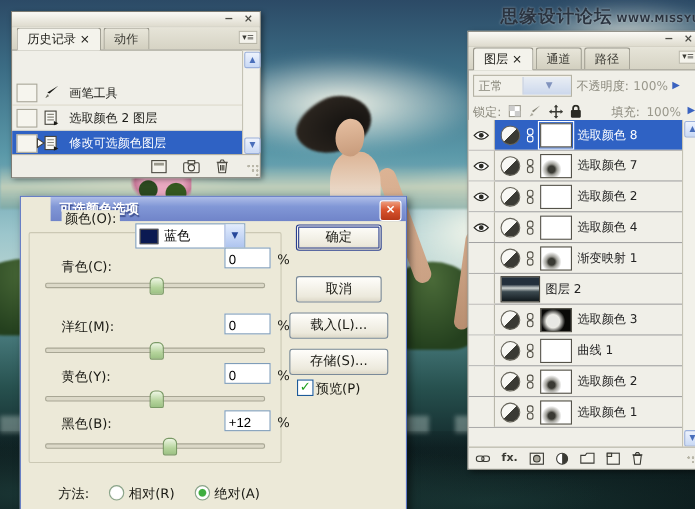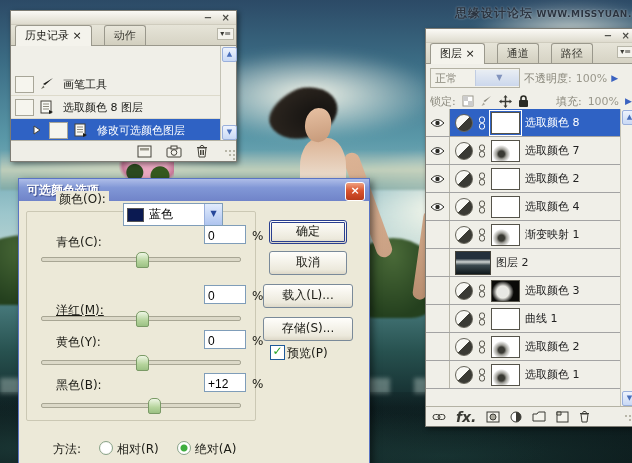--- a/index.html
+++ b/index.html
@@ -33,47 +33,47 @@
       radial-gradient(circle at 30% 60%,#2c4a20 0 8px,transparent 9px),
       radial-gradient(circle at 75% 70%,#35591f 0 9px,transparent 10px),
       radial-gradient(ellipse at 55% 40%,#e9a8c0 0 40%,#c77898 60%,transparent 70%);
       filter:blur(.5px);}
   
   .panel{position:absolute;background:#f0efe8;border:1px solid #7d7c74;box-shadow:2px 2px 5px rgba(0,0,0,.45);}
   .ptop{height:13px;background:linear-gradient(180deg,#fbfaf6,#dedbce);position:relative;border-bottom:1px solid #cfccbe;}
   .winbtns{position:absolute;right:3px;top:1px;color:#4a4a44;font-size:10px;letter-spacing:3px;font-weight:bold;}
   .flyout{position:absolute;right:2px;font-size:8px;color:#3a3a34;background:#f4f3ec;border:1px solid #b8b6a8;padding:0 2px;line-height:9px;height:10px;}
   .tabs{position:relative;height:20px;background:linear-gradient(180deg,#e6e4d8,#d6d3c4);display:flex;align-items:flex-end;padding-left:4px;border-bottom:1px solid #9a988c;}
-  .tab{border:1px solid #9a988c;border-bottom:none;background:linear-gradient(180deg,#e8e6da,#d2cfbf);padding:2px 9px 2px;margin-right:12px;border-radius:3px 3px 0 0;color:#3c3b34;white-space:nowrap;text-align:right;}
+  .tab{border:1px solid #9a988c;border-bottom:none;background:linear-gradient(180deg,#e8e6da,#d2cfbf);padding:2px 9px 2px;margin-right:2px;border-radius:3px 3px 0 0;color:#3c3b34;white-space:nowrap;text-align:right;}
   .tab.act{background:#f4f3ec;color:#1c1b16;position:relative;top:1px;padding-bottom:3px;}
   .vscroll{position:absolute;width:15px;background:#f2f1ea;border-left:1px solid #c4c2b4;}
   .sbtn{position:absolute;left:1px;width:13px;height:13px;background:linear-gradient(180deg,#eef3fd,#c9d9f5);border:1px solid #9ab0dc;border-radius:2px;color:#4a6fbb;font-size:7px;text-align:center;line-height:12px;}
   .grip{position:absolute;right:1px;bottom:1px;width:11px;height:11px;background:
     radial-gradient(circle at 2px 2px,#b8b6a8 1px,transparent 1.4px),
     radial-gradient(circle at 6px 6px,#b8b6a8 1px,transparent 1.4px),
     radial-gradient(circle at 10px 10px,#b8b6a8 1px,transparent 1.4px),
     radial-gradient(circle at 6px 2px,#b8b6a8 1px,transparent 1.4px),
     radial-gradient(circle at 10px 6px,#b8b6a8 1px,transparent 1.4px),
     radial-gradient(circle at 10px 2px,#b8b6a8 1px,transparent 1.4px);}
   svg{display:block;}
   
   #history{left:10px;top:10px;width:225px;height:150px;}
   .hrow{display:flex;align-items:center;height:22px;border-bottom:1px solid #dddacb;position:relative;}
   .hwell{width:17px;height:15px;border:1px solid #a8a698;background:#f6f5ee;margin:0 3px 0 4px;flex:none;}
   .hicon{width:20px;flex:none;display:flex;justify-content:center;}
   .hlabel{padding-left:6px;white-space:nowrap;color:#1a1a16;}
-  .hrow.sel{background:#2f62c4;padding-left:34px;}
+  .hrow.sel{background:#2f62c4;}
   .hrow.sel .hlabel{color:#fff;}
   .hrow.undone .hlabel{color:#aaa89c;font-style:italic;}
   .hrow.undone svg{opacity:.45;}
   .hptr{position:absolute;left:22px;}
   .hbottom{position:absolute;left:0;right:0;bottom:0;height:20px;border-top:1px solid #b4b2a4;background:#efeee7;display:flex;justify-content:flex-end;align-items:center;gap:14px;padding-right:28px;}
   
   #dlg{position:absolute;left:18px;top:178px;width:350px;height:285px;background:#ece9d8;border:1px solid #5a74c4;box-shadow:3px 3px 7px rgba(0,0,0,.5);}
-  .dtitle{height:22px;background:linear-gradient(180deg,#aebde8 0%,#8197d6 40%,#7084c9 100%);display:flex;align-items:center;color:#fff;font-weight:bold;font-size:12px;padding-left:8px;text-shadow:1px 1px 1px #3a4a8a;}
+  .dtitle{height:22px;background:linear-gradient(180deg,#aebde8 0%,#8197d6 40%,#7084c9 100%);display:flex;align-items:center;color:#fff;font-weight:bold;font-size:12px;padding-left:8px;text-shadow:1px 1px 1px #3a4a8a;margin-left:27px;}
   .dclose{position:absolute;right:4px;top:3px;width:18px;height:17px;border:1px solid #fff;border-radius:3px;background:linear-gradient(180deg,#f0a080,#d9542e 45%,#b83a1a);color:#fff;font-size:11px;font-weight:bold;text-align:center;line-height:16px;}
   .grp{position:absolute;left:7px;top:32px;width:228px;height:208px;border:1px solid #cbc8b4;border-radius:2px;}
   .dlbl{position:absolute;color:#1a1a14;font-size:12px;}
   .dfield{position:absolute;width:42px;height:19px;border:1px solid #7f9db9;background:#fff;font-size:12px;padding:2px 3px 0;box-sizing:border-box;color:#000;}
   .pct{position:absolute;font-size:12px;color:#1a1a14;}
   .track{position:absolute;width:198px;height:3px;background:#dcd9c8;border:1px solid #a8a694;border-radius:2px;}
   .thumb{position:absolute;top:-6px;width:11px;height:14px;background:linear-gradient(180deg,#eef6e4,#b5d49c 60%,#9cc184);border:1px solid #7a9a66;border-radius:5px 5px 2px 2px;}
   .combo{position:absolute;left:86px;top:-4px;width:98px;height:21px;border:1px solid #7f9db9;background:#fff;display:flex;align-items:center;}
   .swatch{width:15px;height:12px;background:#0b1a52;border:1px solid #555;margin:0 5px 0 3px;}
   .cartxt{font-size:12px;color:#000;flex:1;}
@@ -99,23 +99,23 @@
   .eyewell{width:23px;height:100%;border-right:1px solid #b9b7aa;display:flex;align-items:center;justify-content:center;flex:none;background:#f0efe8;}
   .lcontent{flex:1;height:100%;display:flex;align-items:center;gap:5px;padding-left:5px;}
   .lrow.sel .lcontent{background:#2f62c4;color:#fff;}
   .lname{font-size:11px;white-space:nowrap;}
   .adj{width:16px;height:16px;border-radius:50%;border:1px solid #66645a;background:linear-gradient(135deg,#f8f8f4 50%,#3a3a34 50%);flex:none;}
   .mask{width:27px;height:20px;background:#fff;border:1px solid #55534a;flex:none;}
   .mask.sm{background:radial-gradient(circle at 35% 65%,#3a3a34 0 3px,rgba(58,58,52,.45) 5px,#fff 9px);}
   .mask.blk{background:radial-gradient(circle at 40% 55%,#e8e8e4 0 4px,rgba(230,230,225,.5) 6px,#0a0a08 11px);}
   .pthumb{width:34px;height:22px;border:1px solid #44423a;flex:none;background:linear-gradient(180deg,#24303c 30%,#cfd4d2 45%,#3c4a50 60%,#10181c);}
   .lbottom{position:absolute;left:0;right:0;bottom:0;height:19px;border-top:1px solid #b4b2a4;background:#efeee7;display:flex;align-items:center;gap:10px;padding:0 6px;}
-  .fx{font-size:14px;font-style:italic;font-weight:bold;color:#3a3a34;}
+  .fx{font-size:10px;font-weight:bold;color:#3a3a34;}
   .wm{position:absolute;left:455px;top:5px;color:#2b3440;font-size:11px;white-space:nowrap;text-shadow:0 0 2px rgba(255,255,255,.5);}
-  .wm b{font-size:12px;letter-spacing:1px;}
+  .wm b{font-size:16px;letter-spacing:1px;}
   .wm span{font-size:9px;font-weight:bold;letter-spacing:.5px;}
 </style>
 </head>
 <body>
 
 <div class="canvas">
   <div class="cloud c1"></div>
   <div class="cloud c2"></div>
   <div class="cloud c3"></div>
   <div class="cloud c4"></div>
@@ -160,21 +160,21 @@
     </div>
     <div class="hrow">
       <span class="hwell"></span>
       <span class="hicon">
         <svg width="14" height="14" viewBox="0 0 14 14">
             <rect x="1" y="1" width="10" height="12" fill="#f8f8f4" stroke="#44423a"></rect>
             <path d="M3 4h6M3 6.5h6M3 9h6" stroke="#8a887c"></path>
             <path d="M9 10 L13 12 L9 14 Z" fill="#1a1a16"></path>
           </svg>
       </span>
-      <span class="hlabel">选取颜色 8 图层</span>
+      <span class="hlabel">选取颜色 2 图层</span>
     </div>
     <div class="hrow sel">
       <span class="hwell"></span>
       <span class="hptr">
         <svg width="8" height="10" viewBox="0 0 8 10">
             <path d="M1 1 L7 5 L1 9 Z" fill="#fff" stroke="#44423a"></path>
           </svg>
       </span>
       <span class="hicon">
         <svg width="14" height="14" viewBox="0 0 14 14">
@@ -244,42 +244,42 @@
     <span class="carrow">▼</span>
   </div>
 
   <span class="dlbl" style="left:37px;top:55px;">青色(C):</span>
   <input class="dfield" style="left: 185px; top: 46px;" value="0">
   <span class="pct" style="left:233px;top:50px;">%</span>
   <div class="track" style="left:22px;top:78px;">
       <span class="thumb" style="left:94px;"></span>
     </div>
 
-  <span class="dlbl" style="left:37px;top:123px;text-decoration:underline;">洋红(M):</span>
+  <span class="dlbl" style="left:37px;top:110px;">洋红(M):</span>
   <input class="dfield" style="left: 185px; top: 106px;" value="0">
   <span class="pct" style="left:233px;top:110px;">%</span>
   <div class="track" style="left:22px;top:137px;">
       <span class="thumb" style="left:94px;"></span>
     </div>
 
   <span class="dlbl" style="left:37px;top:155px;">黄色(Y):</span>
   <input class="dfield" style="left: 185px; top: 151px;" value="0">
   <span class="pct" style="left:233px;top:155px;">%</span>
   <div class="track" style="left:22px;top:181px;">
       <span class="thumb" style="left:94px;"></span>
     </div>
 
   <span class="dlbl" style="left:37px;top:198px;">黑色(B):</span>
   <input class="dfield" style="left: 185px; top: 194px;" value="+12">
   <span class="pct" style="left:233px;top:198px;">%</span>
   <div class="track" style="left:22px;top:224px;">
       <span class="thumb" style="left:106px;"></span>
     </div>
 
-  <div class="dbtn def" style="top:41px;">确定</div>
+  <div class="dbtn def" style="top:25px;">确定</div>
   <div class="dbtn" style="top:72px;">取消</div>
   <div class="dbtn wide" style="top:138px;">存储(S)...</div>
   <div class="dbtn wide" style="top:105px;">载入(L)...</div>
   <span class="chk" style="left:251px;top:166px;">✓</span>
   <span class="dlbl" style="left:268px;top:166px;">预览(P)</span>
 
   <div class="mrow">
     <span>方法:</span>
     <span><span class="radio"></span><span>相对(R)</span></span>
     <span><span class="radio on"></span><span>绝对(A)</span></span>

